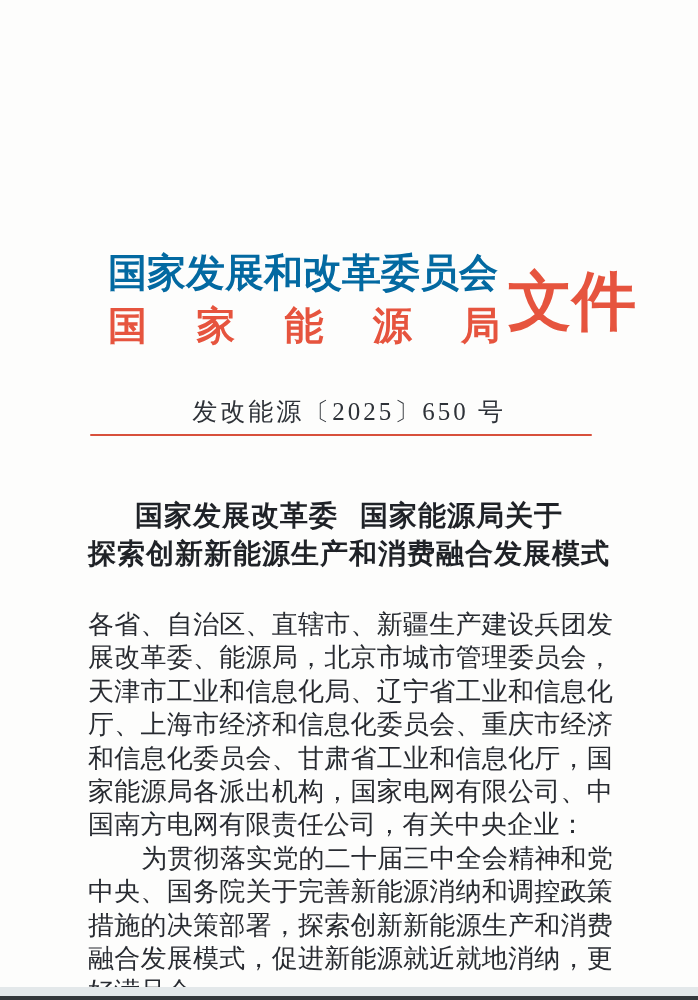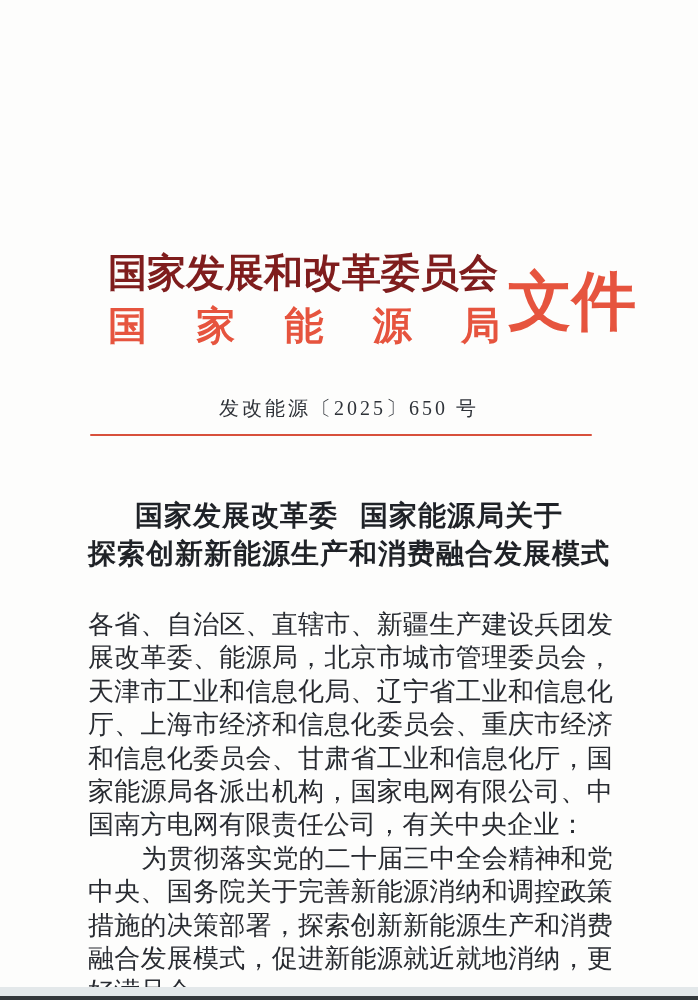--- a/index.html
+++ b/index.html
@@ -25,21 +25,21 @@
   }
   .agency-line-justify { display:flex; justify-content:space-between; }
   .doc-type {
     font-weight:bold; font-size:64px; line-height:48px;
     margin-left:8px; margin-top:32px; white-space:nowrap;
   }
 
   
   .doc-number {
     position:absolute; top:395px; left:0; width:100%;
-    text-align:center; font-size:20px; letter-spacing:3px;
+    text-align:center; font-size:25px; letter-spacing:3px;
     color:#2e3238;
   }
 
   
   .red-rule {
     position:absolute; top:434px; left:90px; width:502px; height:2px;
     border-radius:1px;
   }
 
   
@@ -76,21 +76,21 @@
     background:#32373b;
   }
 </style>
 </head>
 <body>
 
 <div class="page" style="background: rgb(253, 253, 252);">
 
   <div class="agency-block">
     <div class="agency-names">
-      <div class="agency-line red-text" style="color: #7f1d1d;">国家发展和改革委员会</div>
+      <div class="agency-line red-text" style="color: #0369a1;">国家发展和改革委员会</div>
       <div class="agency-line agency-line-justify red-text" style="color: rgb(230, 84, 62);">
           <span>国</span>
           <span>家</span>
           <span>能</span>
           <span>源</span>
           <span>局</span>
         </div>
     </div>
     <div class="doc-type red-text" style="color: rgb(230, 84, 62);">文件</div>
   </div>

